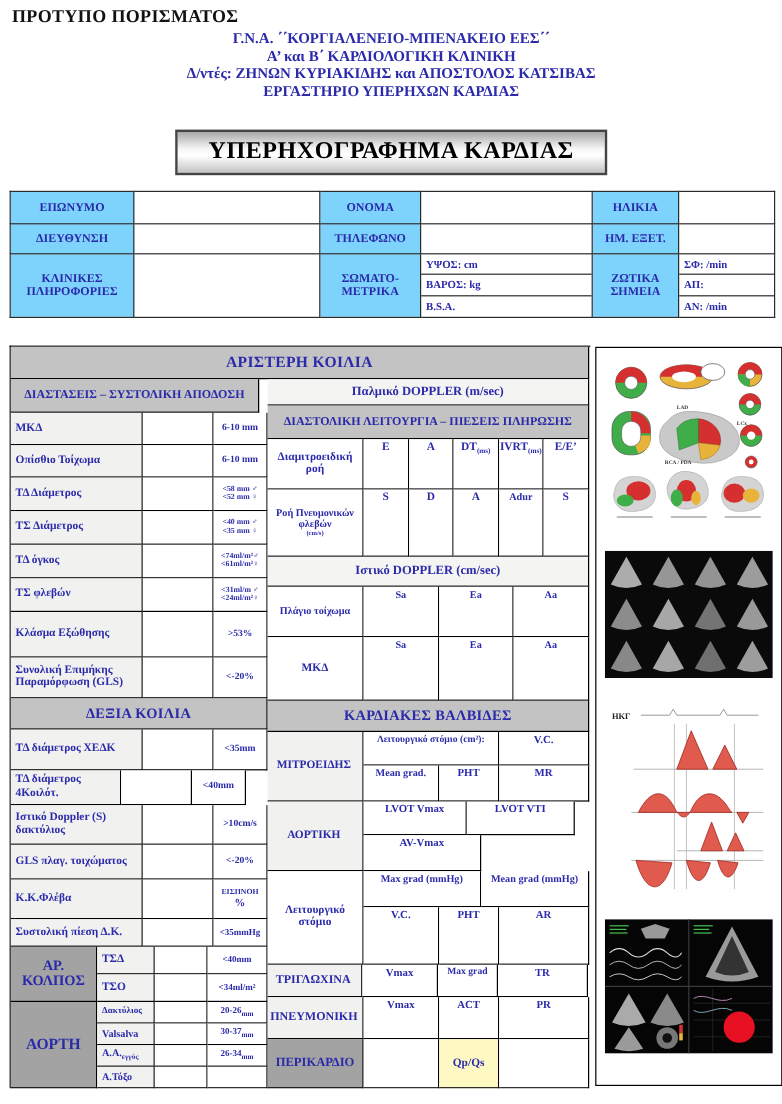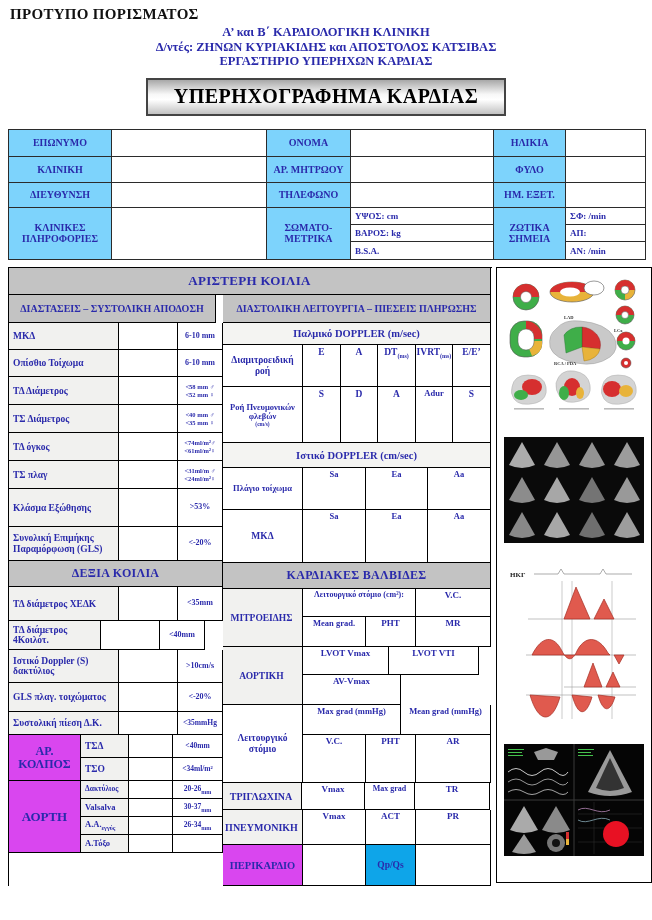--- a/index.html
+++ b/index.html
@@ -1,51 +1,52 @@
 <!DOCTYPE html>
 <html><head>
 <meta charset="utf-8">
 <style>
   html,body{margin:0;padding:0;background:#fff;width:652px;font-family:"Liberation Serif","DejaVu Serif",serif;}
   .doc-title{font-size:15px;font-weight:bold;color:#111;margin:6px 0 2px 10px;letter-spacing:.3px;}
   .hosp{{text-align:center}}
   .hosp{text-align:center;color:#2a2aab;font-weight:bold;font-size:12.5px;line-height:1.16;margin-top:2px;}
-  .titlebox-wrap{text-align:center;margin-top:9px;}
+  .titlebox-wrap{text-align:center;margin-top:25px;}
   .titlebox{display:inline-block;border:2px solid #444;background:linear-gradient(180deg,#a8a8a8 0%,#f7f7f7 42%,#ffffff 58%,#c2c2c2 100%);padding:5px 26px 6px 26px;font-size:20px;font-weight:bold;color:#000;letter-spacing:.5px;}
   
   table.pt{border-collapse:collapse;margin:13px 0 0 8px;table-layout:fixed;}
   table.pt td{border:1px solid #2b2b2b;color:#2a2aab;font-weight:bold;font-size:10px;text-align:center;vertical-align:middle;padding:0;}
   table.pt td.pl{background:#7dd3fc;}
   table.pt td.pv{background:#fff;}
   .subcell{height:17.3px;display:flex;align-items:center;padding-left:4px;font-size:9px;border-bottom:1px solid #2b2b2b;box-sizing:border-box;text-align:left;}
   .subcell:last-child{border-bottom:none;}
   
-  .main{display:flex;margin:7px 0 0 8px;align-items:flex-start;}
+  .main{display:flex;margin:23px 0 0 8px;align-items:center;}
   .clinical{border-top:1px solid #000;border-left:1px solid #000;width:483px;box-sizing:content-box;}
   .r{display:flex;}
   .c{border-right:1px solid #000;border-bottom:1px solid #000;box-sizing:border-box;display:flex;align-items:center;justify-content:center;flex-direction:column;text-align:center;color:#2a2aab;font-weight:bold;font-size:9.5px;line-height:1.1;background:#fff;overflow:hidden;}
   .hdr{background:#c3c3c3;font-size:13px;letter-spacing:.3px;}
   .sub{background:#c3c3c3;font-size:10px;}
   .lab{background:#f1f1ef;align-items:flex-start;text-align:left;padding-left:4px;padding-right:2px;justify-content:center;}
-  .dk{background:#d946ef;}
+  .dk{background:#a3a3a3;}
   .bandtitle{background:#f4f4f2;font-size:10.5px;}
   .topcell{justify-content:flex-start;padding-top:2px;}
   .f85{font-size:8.5px;} .f8{font-size:8px;} .f75{font-size:7.5px;} .f65{font-size:6.5px;line-height:1.15;} .f9{font-size:9px;}
   .subscr{font-size:6px;vertical-align:sub;}
   
   .panel{width:156px;border:1px solid #000;margin-left:4px;height:616px;background:#fff;display:flex;flex-direction:column;align-items:center;padding-top:7px;box-sizing:border-box;gap:0;}
   .panel svg{display:block;}
   .gap1{height:24px;} .gap2{height:18px;} .gap3{height:15px;}
 </style>
 </head>
 <body>
 
 <div class="doc-title">ΠΡΟΤΥΠΟ ΠΟΡΙΣΜΑΤΟΣ</div>
 
 <div class="hosp">
+  <div>Γ.Ν.Α.  ΄΄ΚΟΡΓΙΑΛΕΝΕΙΟ-ΜΠΕΝΑΚΕΙΟ ΕΕΣ΄΄</div>
   <div>Α’ και Β΄  ΚΑΡΔΙΟΛΟΓΙΚΗ ΚΛΙΝΙΚΗ</div>
   <div>Δ/ντές: ΖΗΝΩΝ ΚΥΡΙΑΚΙΔΗΣ και ΑΠΟΣΤΟΛΟΣ ΚΑΤΣΙΒΑΣ</div>
   <div>ΕΡΓΑΣΤΗΡΙΟ ΥΠΕΡΗΧΩΝ ΚΑΡΔΙΑΣ</div>
 </div>
 
 <div class="titlebox-wrap">
   <div class="titlebox">ΥΠΕΡΗΧΟΓΡΑΦΗΜΑ ΚΑΡΔΙΑΣ</div>
 </div>
 
 <table class="pt">
@@ -59,28 +60,20 @@
     </colgroup>
   <tbody>
       <tr style="height:27px">
     <td class="pl">ΕΠΩΝΥΜΟ</td>
     <td class="pv"></td>
     <td class="pl">ΟΝΟΜΑ</td>
     <td class="pv"></td>
     <td class="pl">ΗΛΙΚΙΑ</td>
     <td class="pv"></td>
   </tr>
-  <tr style="height:26px">
-    <td class="pl">ΚΛΙΝΙΚΗ</td>
-    <td class="pv"></td>
-    <td class="pl">ΑΡ. ΜΗΤΡΩΟΥ</td>
-    <td class="pv"></td>
-    <td class="pl">ΦΥΛΟ</td>
-    <td class="pv"></td>
-  </tr>
   <tr style="height:25px">
     <td class="pl">ΔΙΕΥΘΥΝΣΗ</td>
     <td class="pv"></td>
     <td class="pl">ΤΗΛΕΦΩΝΟ</td>
     <td class="pv"></td>
     <td class="pl">ΗΜ. ΕΞΕΤ.</td>
     <td class="pv"></td>
   </tr>
   <tr style="height:52px">
     <td class="pl">ΚΛΙΝΙΚΕΣ ΠΛΗΡΟΦΟΡΙΕΣ</td>
@@ -158,21 +151,21 @@
         </div>
         <div class="r" style="height:28px">
           <div class="c lab" style="width:110px">ΤΔ όγκος</div>
           <div class="c" style="width:59px"></div>
           <div class="c f65" style="width:45px">
               <span>&lt;74ml/m²♂</span>
               <span>&lt;61ml/m²♀</span>
             </div>
         </div>
         <div class="r" style="height:28px">
-          <div class="c lab" style="width:110px">ΤΣ πλαγ</div>
+          <div class="c lab" style="width:110px">ΤΣ φλεβών</div>
           <div class="c" style="width:59px"></div>
           <div class="c f65" style="width:45px">
               <span>&lt;31ml/m ♂</span>
               <span>&lt;24ml/m²♀</span>
             </div>
         </div>
         <div class="r" style="height:38px">
           <div class="c lab" style="width:110px">Κλάσμα Εξώθησης</div>
           <div class="c" style="width:59px"></div>
           <div class="c f8" style="width:45px">
@@ -210,20 +203,28 @@
           <div class="c" style="width:59px"></div>
           <div class="c f8" style="width:45px">
               <span>&gt;10cm/s</span>
             </div>
         </div>
         <div class="r" style="height:29px">
           <div class="c lab" style="width:110px">GLS πλαγ. τοιχώματος</div>
           <div class="c" style="width:59px"></div>
           <div class="c f8" style="width:45px">
               <span>&lt;-20%</span>
+            </div>
+        </div>
+        <div class="r" style="height:33px">
+          <div class="c lab" style="width:110px">Κ.Κ.Φλέβα</div>
+          <div class="c" style="width:59px"></div>
+          <div class="c" style="width:45px">
+              <span class="f65">ΕΙΣΠΝΟΗ</span>
+              <span class="f9">%</span>
             </div>
         </div>
         <div class="r" style="height:23px">
           <div class="c lab" style="width:110px">Συστολική πίεση Δ.Κ.</div>
           <div class="c" style="width:59px"></div>
           <div class="c f75" style="width:45px">
               <span>&lt;35mmHg</span>
             </div>
         </div>
 
@@ -285,24 +286,24 @@
               <div class="c f75" style="width:50px">
                   <span></span>
                 </div>
             </div>
           </div>
         </div>
       </div>
 
       <div style="width:268px">
         <div class="r">
+            <div class="c bandtitle" style="width:268px;height:22px">Παλμικό DOPPLER (m/sec)</div>
+          </div>
+        <div class="r">
             <div class="c sub" style="width:268px;height:28px">ΔΙΑΣΤΟΛΙΚΗ ΛΕΙΤΟΥΡΓΙΑ – ΠΙΕΣΕΙΣ ΠΛΗΡΩΣΗΣ</div>
-          </div>
-        <div class="r">
-            <div class="c bandtitle" style="width:268px;height:22px">Παλμικό DOPPLER (m/sec)</div>
           </div>
 
         <div class="r" style="height:42px">
           <div class="c" style="width:80px">
               <span>Διαμιτροειδική ροή</span>
             </div>
           <div class="c topcell" style="width:38px">
               <span>E</span>
             </div>
           <div class="c topcell" style="width:37px">
@@ -479,21 +480,21 @@
           <div class="c topcell f9" style="width:75px">
               <span>PR</span>
             </div>
         </div>
 
         <div class="r" style="height:41px">
           <div class="c dk" style="width:80px;font-size:10.5px">
               <span>ΠΕΡΙΚΑΡΔΙΟ</span>
             </div>
           <div class="c" style="width:63px"></div>
-          <div class="c" style="width:50px;background:#0ea5e9">
+          <div class="c" style="width:50px;background:#fef9c3">
               <span>Qp/Qs</span>
             </div>
           <div class="c" style="width:75px"></div>
         </div>
       </div>
     </div>
   </div>
 
   <div class="panel">
 

